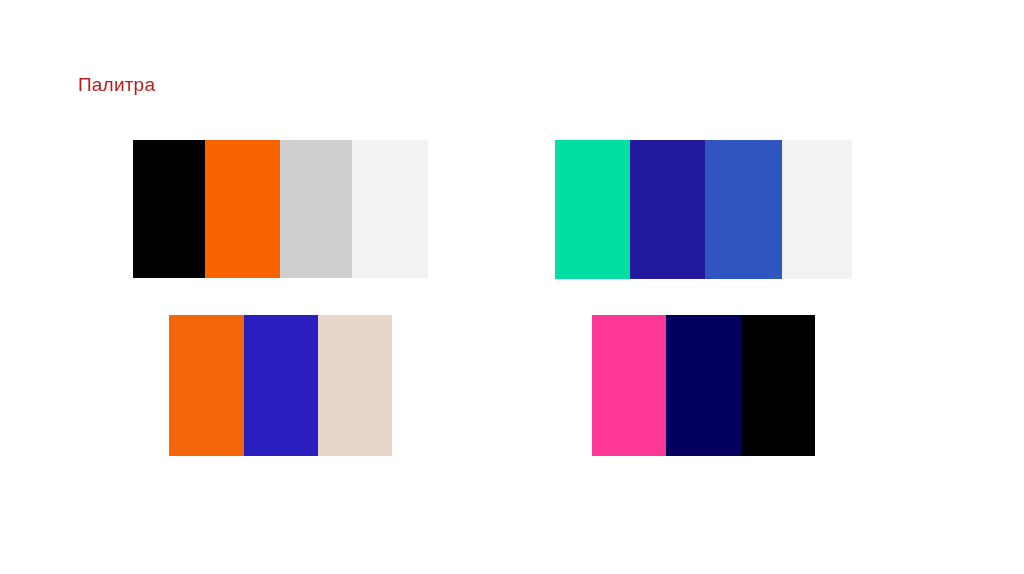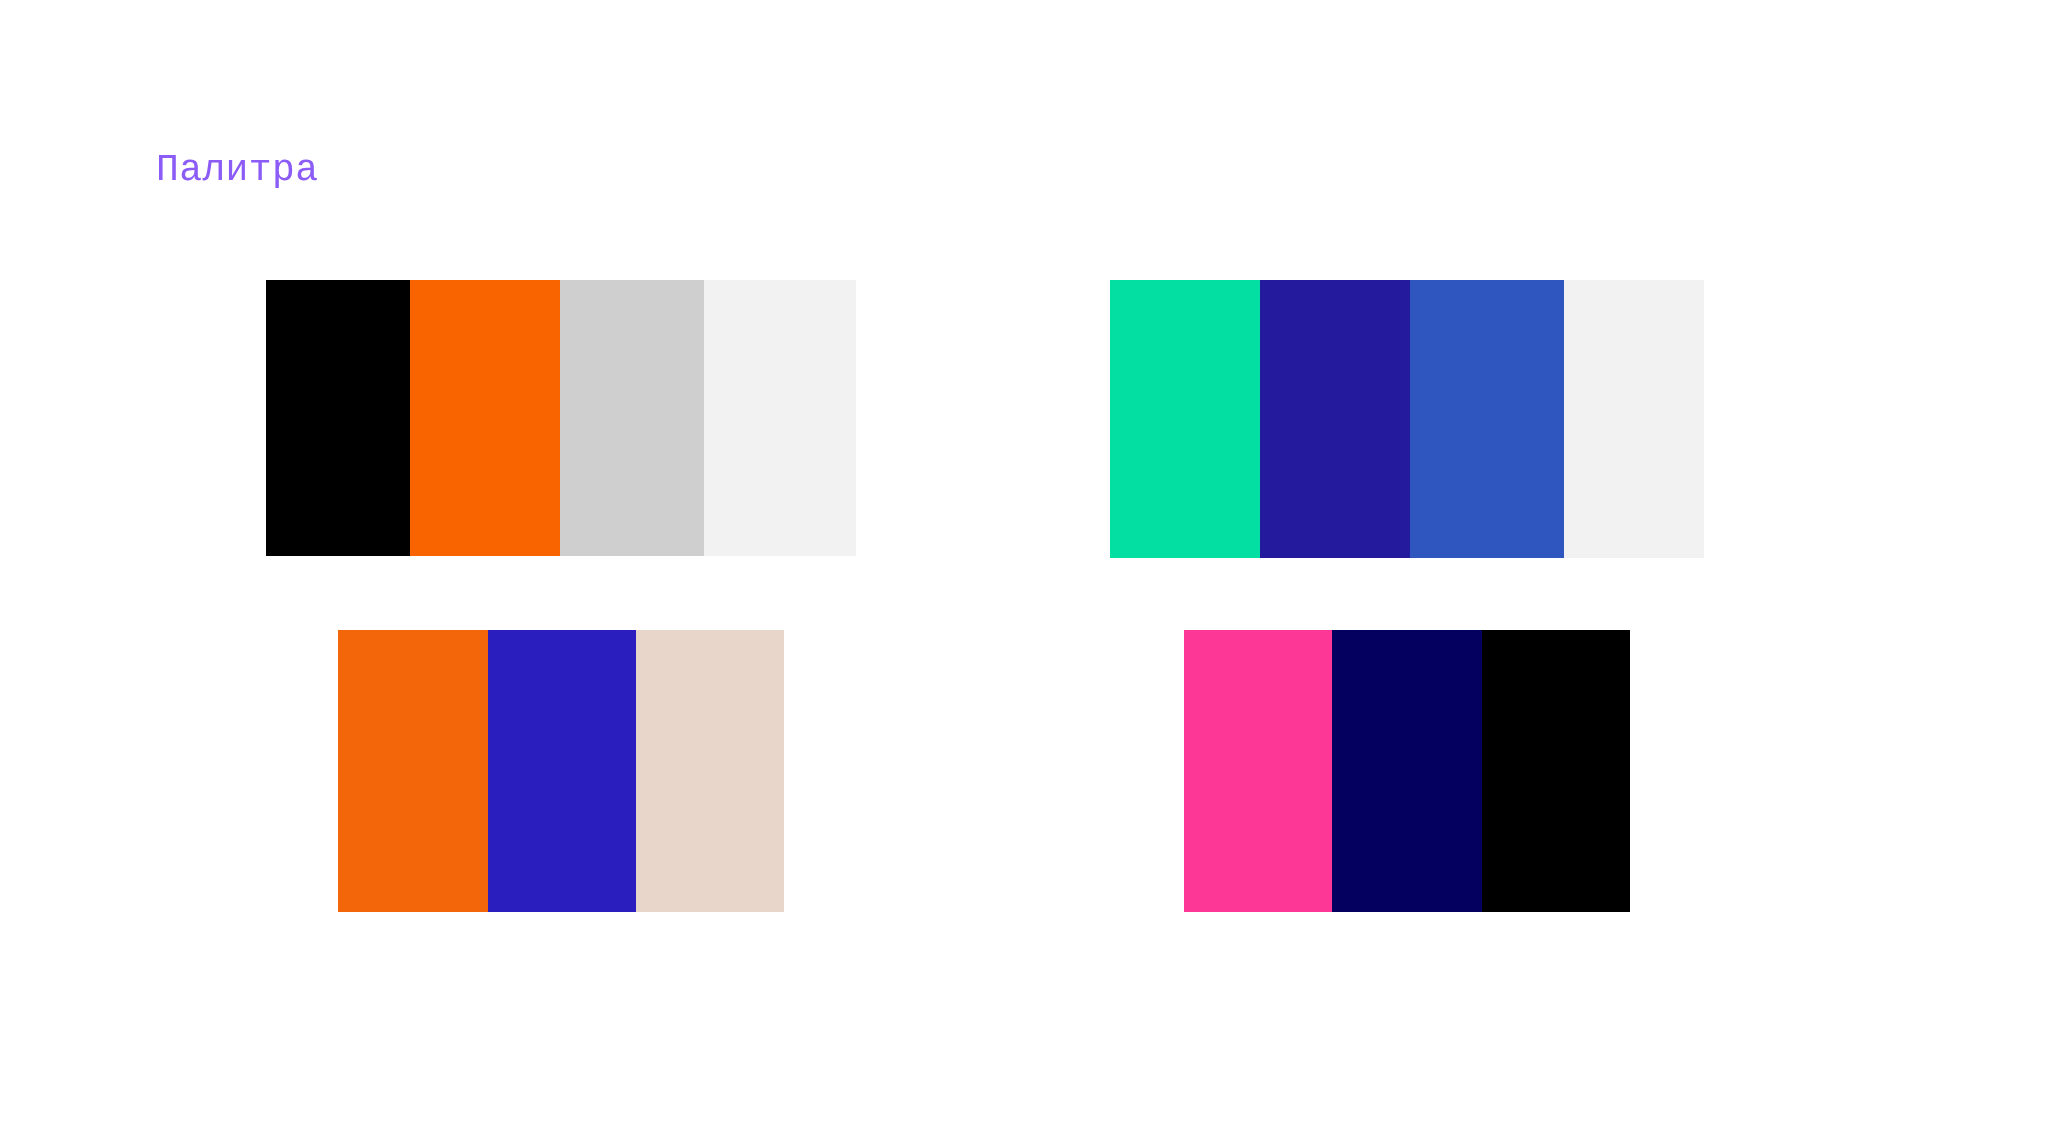--- a/index.html
+++ b/index.html
@@ -52,21 +52,21 @@
   #palette-1 { left: 133px; top: 140px; width: 295px; height: 138px; }
   #palette-2 { left: 555px; top: 140px; width: 297px; height: 139px; }
   #palette-3 { left: 169px; top: 315px; width: 223px; height: 141px; }
   #palette-4 { left: 592px; top: 315px; width: 223px; height: 141px; }
 </style>
 </head>
 <body style="background: rgb(255, 255, 255);">
 
 <div id="slide" style="background: rgb(255, 255, 255);">
 
-  <div id="slide-title" style="color: #8b5cf6; font-family: Liberation Mono, monospace;">Палитра</div>
+  <div id="slide-title" style="color: #b91c1c;">Палитра</div>
 
   <div class="palette" id="palette-1">
       <div class="swatch" style="background: rgb(0, 0, 0); width: 24.4%;"></div>
       <div class="swatch" style="background: rgb(250, 100, 0); width: 25.4%;"></div>
       <div class="swatch" style="background: rgb(207, 207, 207); width: 24.4%;"></div>
       <div class="swatch" style="background: rgb(242, 242, 242); width: 25.8%;"></div>
     </div>
 
   <div class="palette" id="palette-2">
       <div class="swatch" style="background: rgb(3, 223, 162); width: 25.3%;"></div>

